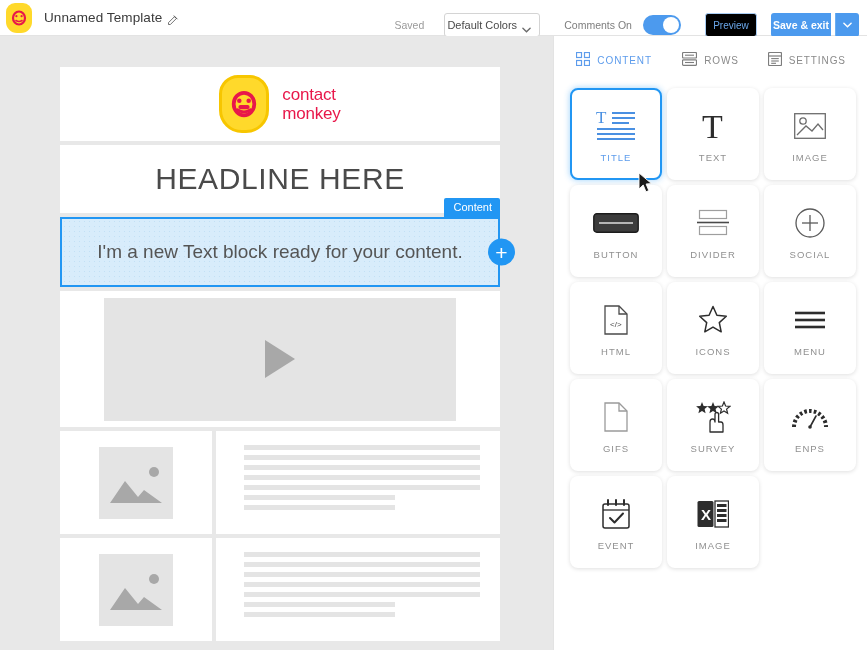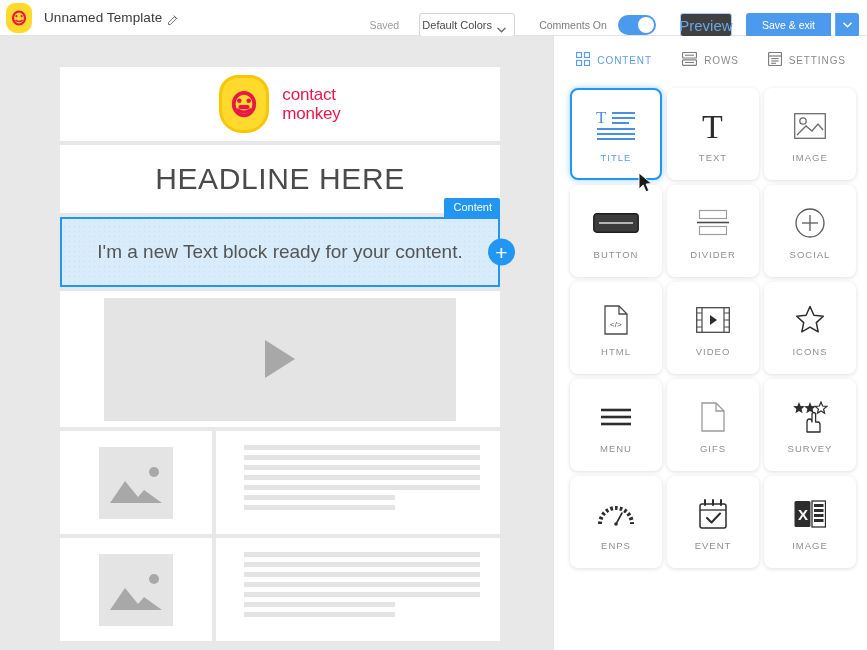--- a/index.html
+++ b/index.html
@@ -78,35 +78,36 @@
   .toggle .knob {
     position: absolute; top: 2px; right: 2px;
     width: 16px; height: 16px;
     background: #fff; border-radius: 50%;
   }
   .btn-preview {
     margin-left: 20px;
     width: 52px; height: 24px;
     border: 1px solid #a9cdf4;
     border-radius: 3px;
-    background: #404040;
+    background: #000000;
     color: #6aa6e8;
-    font-size: 15px;
+    font-size: 10px;
     display: flex; align-items: center; justify-content: center;
     cursor: pointer;
     font-family: "Liberation Sans", sans-serif;
   }
   .btn-save {
     margin-left: 10px;
-    height: 24px; padding: 0 16px;
+    height: 24px; padding: 0 2px;
     background: #4c9aee;
     border-radius: 3px 0 0 3px;
     color: #fff; font-size: 10.5px;
     display: flex; align-items: center; justify-content: center;
     cursor: pointer;
+    font-weight: bold;
   }
   .btn-save-caret {
     width: 24px; height: 24px;
     background: #4c9aee;
     border-left: 1px solid #6aaef2;
     border-radius: 0 3px 3px 0;
     display: flex; align-items: center; justify-content: center;
     cursor: pointer;
   }
 
@@ -549,37 +550,20 @@
       <div class="tile-icon">
         <svg width="24" height="30" viewBox="0 0 24 30">
           <path d="M1 1 L15 1 L23 9 L23 29 L1 29 Z" fill="none" stroke="#4a4a4a" stroke-width="1.3"></path>
           <path d="M15 1 L15 9 L23 9" fill="none" stroke="#4a4a4a" stroke-width="1.3"></path>
           <text x="6" y="22" font-family="Liberation Sans, sans-serif" font-size="8" fill="#4a4a4a">&lt;/&gt;</text>
         </svg>
       </div>
       <div class="tile-label">HTML</div>
     </div>
 
-    <div class="tile">
-      <div class="tile-icon">
-        <svg width="34" height="26" viewBox="0 0 34 26">
-          <rect x="0.7" y="0.7" width="32.6" height="24.6" fill="none" stroke="#4a4a4a" stroke-width="1.3"></rect>
-          <line x1="6" y1="0.7" x2="6" y2="25.3" stroke="#4a4a4a" stroke-width="1.2"></line>
-          <line x1="28" y1="0.7" x2="28" y2="25.3" stroke="#4a4a4a" stroke-width="1.2"></line>
-          <line x1="0.7" y1="6" x2="6" y2="6" stroke="#4a4a4a" stroke-width="1"></line>
-          <line x1="0.7" y1="13" x2="6" y2="13" stroke="#4a4a4a" stroke-width="1"></line>
-          <line x1="0.7" y1="20" x2="6" y2="20" stroke="#4a4a4a" stroke-width="1"></line>
-          <line x1="28" y1="6" x2="33.3" y2="6" stroke="#4a4a4a" stroke-width="1"></line>
-          <line x1="28" y1="13" x2="33.3" y2="13" stroke="#4a4a4a" stroke-width="1"></line>
-          <line x1="28" y1="20" x2="33.3" y2="20" stroke="#4a4a4a" stroke-width="1"></line>
-          <path d="M14 8 L21 13 L14 18 Z" fill="#2d2d2d"></path>
-        </svg>
-      </div>
-      <div class="tile-label">VIDEO</div>
-    </div>
 
     <div class="tile">
       <div class="tile-icon">
         <svg width="30" height="29" viewBox="0 0 30 29">
           <path d="M15 1.5 L18.9 10.2 L28.3 11.2 L21.3 17.6 L23.2 26.8 L15 22.1 L6.8 26.8 L8.7 17.6 L1.7 11.2 L11.1 10.2 Z" fill="none" stroke="#2d2d2d" stroke-width="1.5" stroke-linejoin="round"></path>
         </svg>
       </div>
       <div class="tile-label">ICONS</div>
     </div>
 

